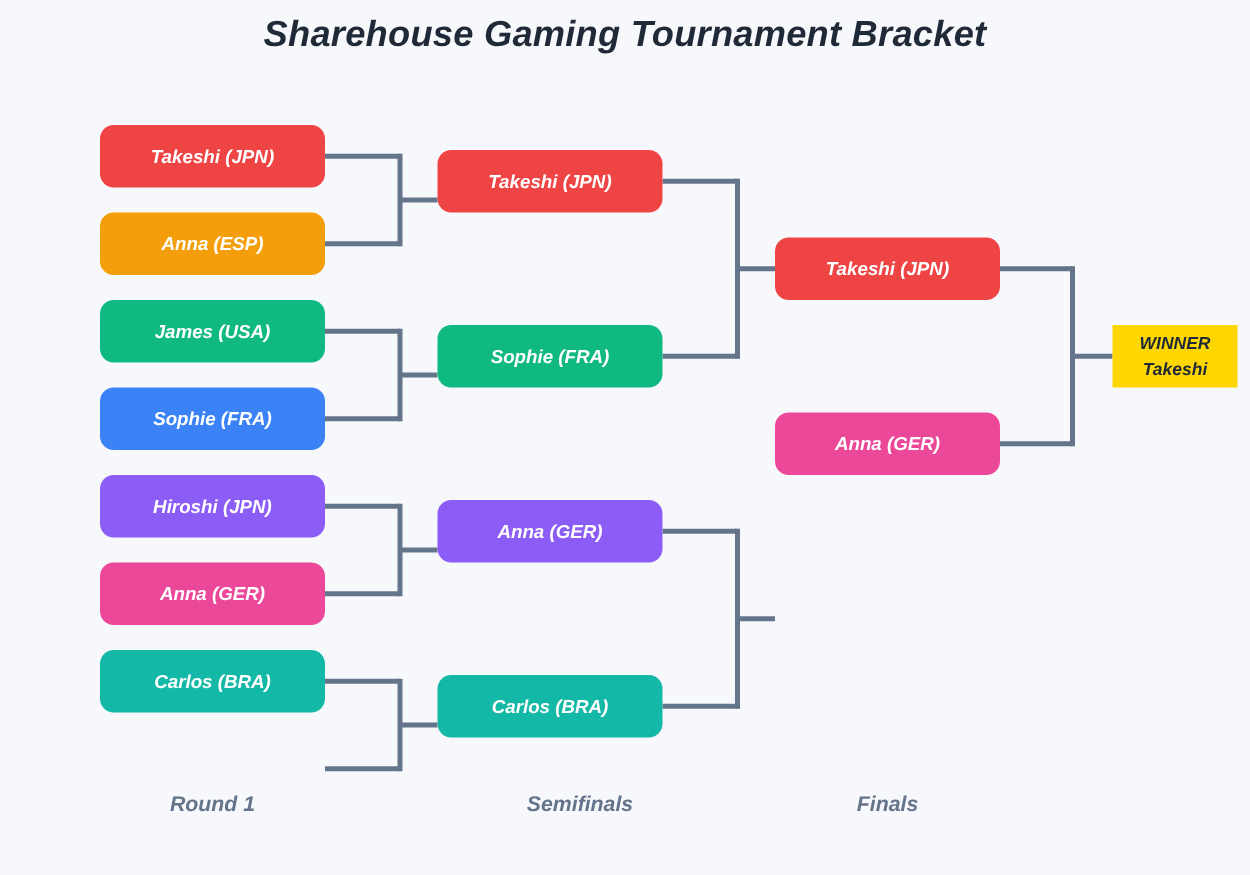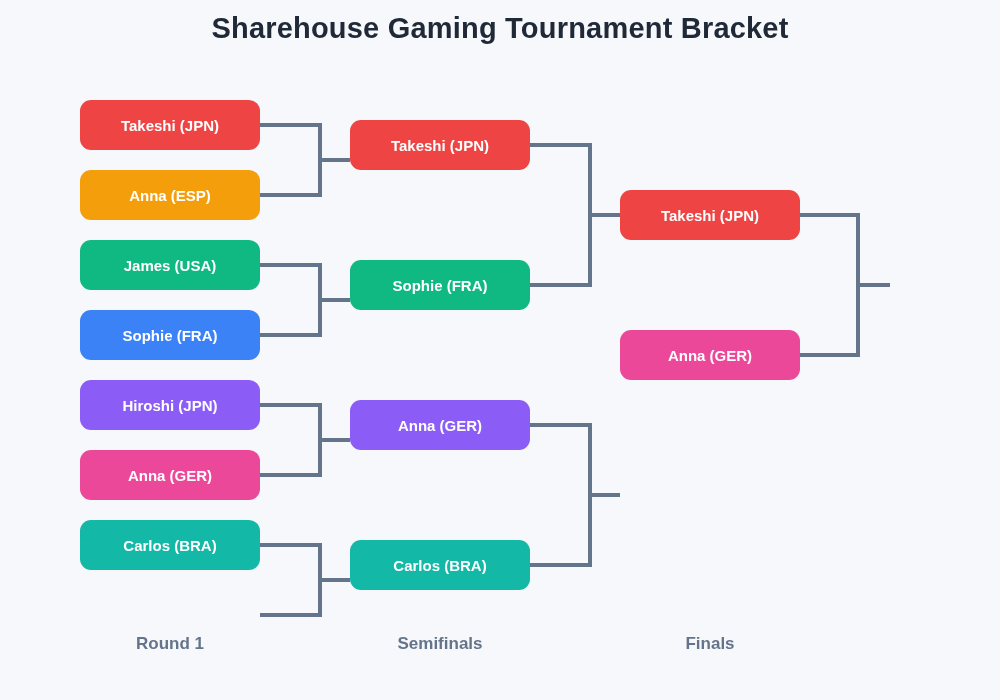--- a/index.html
+++ b/index.html
@@ -3,20 +3,21 @@
 <meta charset="utf-8">
 <style>
   html, body { margin: 0; padding: 0; }
   body { font-family: "Liberation Sans", sans-serif; }
   .stage {
     position: relative;
     width: 1000px;
     height: 700px;
     overflow: hidden;
     background: #f7f8fb;
+    font-style: italic;
   }
   .title {
     position: absolute;
     top: 12px;
     left: 0;
     width: 1000px;
     margin: 0;
     text-align: center;
     font-size: 29px;
     font-weight: bold;
@@ -116,20 +117,24 @@
   <div class="pbox col-r1 t520" style="background-color: rgb(20, 184, 166);">Carlos (BRA)</div>
 
   <div class="pbox col-sf t120" style="background-color: rgb(239, 68, 68);">Takeshi (JPN)</div>
   <div class="pbox col-sf t260" style="background-color: rgb(16, 185, 129);">Sophie (FRA)</div>
   <div class="pbox col-sf t400" style="background-color: rgb(139, 92, 246);">Anna (GER)</div>
   <div class="pbox col-sf t540" style="background-color: rgb(20, 184, 166);">Carlos (BRA)</div>
 
   <div class="pbox col-f t190" style="background-color: rgb(239, 68, 68);">Takeshi (JPN)</div>
   <div class="pbox col-f t330" style="background-color: rgb(236, 72, 153);">Anna (GER)</div>
 
+  <div class="winbox" style="background-color: rgb(255, 215, 0); color: rgb(31, 41, 55);">
+    <span>WINNER</span>
+    <span>Takeshi</span>
+  </div>
 
   <div class="cl h r1h y123" style="background-color: rgb(100, 116, 139);"></div>
   <div class="cl h r1h y193" style="background-color: rgb(100, 116, 139);"></div>
   <div class="cl v r1v y123" style="background-color: rgb(100, 116, 139);"></div>
   <div class="cl h r1s y158" style="background-color: rgb(100, 116, 139);"></div>
 
   <div class="cl h r1h y263" style="background-color: rgb(100, 116, 139);"></div>
   <div class="cl h r1h y333" style="background-color: rgb(100, 116, 139);"></div>
   <div class="cl v r1v y263" style="background-color: rgb(100, 116, 139);"></div>
   <div class="cl h r1s y298" style="background-color: rgb(100, 116, 139);"></div>
@@ -153,16 +158,16 @@
   <div class="cl h sfh y563" style="background-color: rgb(100, 116, 139);"></div>
   <div class="cl v sfv y423" style="background-color: rgb(100, 116, 139);"></div>
   <div class="cl h sfs y493" style="background-color: rgb(100, 116, 139);"></div>
 
   <div class="cl h fh y213" style="background-color: rgb(100, 116, 139);"></div>
   <div class="cl h fh y353" style="background-color: rgb(100, 116, 139);"></div>
   <div class="cl v fv y213" style="background-color: rgb(100, 116, 139);"></div>
   <div class="cl h fs y283" style="background-color: rgb(100, 116, 139);"></div>
 
   <span class="col-label lx1" style="color: rgb(100, 116, 139);">Round 1</span>
-  <span class="col-label lx2" style="color: rgb(100, 116, 139);">Semifinals</span>
+  <span class="col-label lx2" style="color: rgb(100, 116, 139); margin-left: 24px;">Semifinals</span>
   <span class="col-label lx3" style="color: rgb(100, 116, 139);">Finals</span>
 
 </div>
 
 </body></html>

